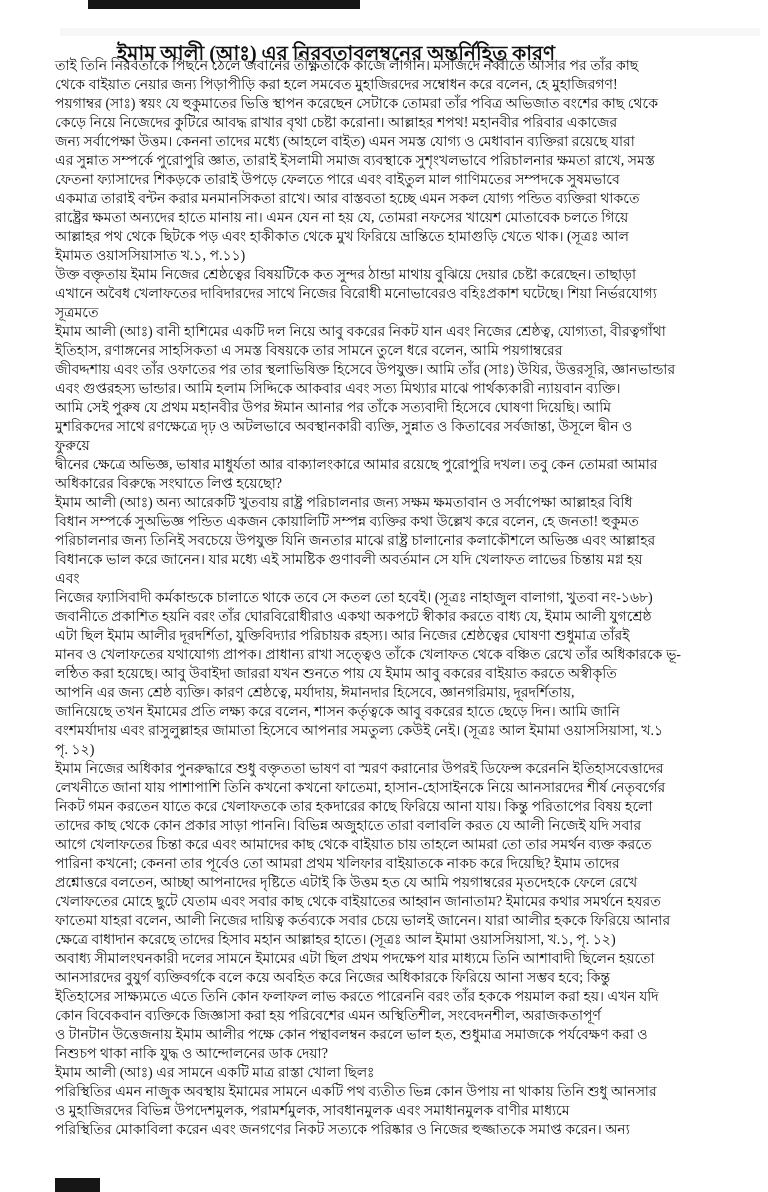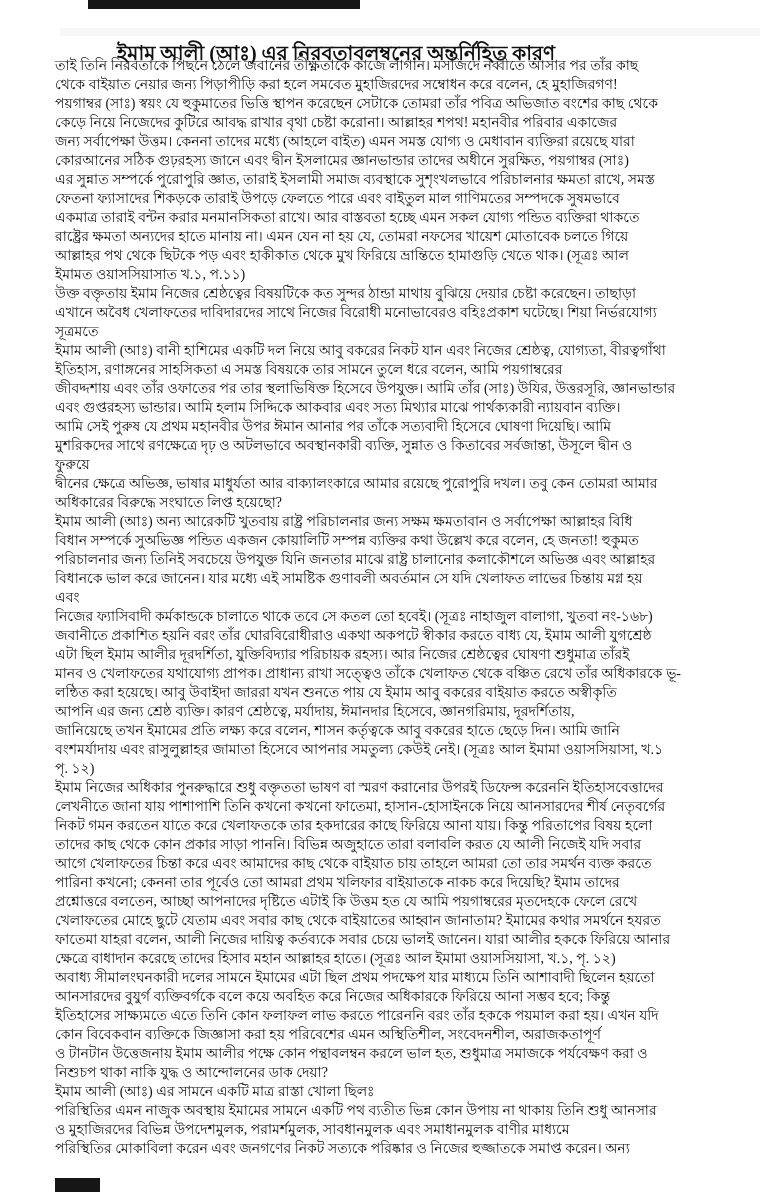--- a/index.html
+++ b/index.html
@@ -70,21 +70,20 @@
 <div class="scan-band"></div>
 
 <div class="doc-title">ইমাম আলী (আঃ) এর নিরবতাবলম্বনের অন্তর্নিহিত কারণ</div>
 
 <div class="doc-body">
     <div class="text-line">তাই তিনি নিরবতাকে পিছনে ঠেলে জবানের তীক্ষ্ণতাকে কাজে লাগান। মসজিদে নব্বীতে আসার পর তাঁর কাছ</div>
     <div class="text-line">থেকে বাইয়াত নেয়ার জন্য পিড়াপীড়ি করা হলে সমবেত মুহাজিরদের সম্বোধন করে বলেন, হে মুহাজিরগণ!</div>
     <div class="text-line">পয়গাম্বর (সাঃ) স্বয়ং যে হুকুমাতের ভিত্তি স্থাপন করেছেন সেটাকে তোমরা তাঁর পবিত্র অভিজাত বংশের কাছ থেকে</div>
     <div class="text-line">কেড়ে নিয়ে নিজেদের কুটিরে আবদ্ধ রাখার বৃথা চেষ্টা করোনা। আল্লাহর শপথ! মহানবীর পরিবার একাজের</div>
     <div class="text-line">জন্য সর্বাপেক্ষা উত্তম। কেননা তাদের মধ্যে (আহলে বাইত) এমন সমস্ত যোগ্য ও মেধাবান ব্যক্তিরা রয়েছে যারা</div>
-    <div class="text-line">কোরআনের সঠিক গুঢ়রহস্য জানে এবং দ্বীন ইসলামের জ্ঞানভান্ডার তাদের অধীনে সুরক্ষিত, পয়গাম্বর (সাঃ)</div>
     <div class="text-line">এর সুন্নাত সম্পর্কে পুরোপুরি জ্ঞাত, তারাই ইসলামী সমাজ ব্যবস্থাকে সুশৃংখলভাবে পরিচালনার ক্ষমতা রাখে, সমস্ত</div>
     <div class="text-line">ফেতনা ফ্যাসাদের শিকড়কে তারাই উপড়ে ফেলতে পারে এবং বাইতুল মাল গাণিমতের সম্পদকে সুষমভাবে</div>
     <div class="text-line">একমাত্র তারাই বন্টন করার মনমানসিকতা রাখে। আর বাস্তবতা হচ্ছে এমন সকল যোগ্য পন্ডিত ব্যক্তিরা থাকতে</div>
     <div class="text-line">রাষ্ট্রের ক্ষমতা অন্যদের হাতে মানায় না। এমন যেন না হয় যে, তোমরা নফসের খায়েশ মোতাবেক চলতে গিয়ে</div>
     <div class="text-line">আল্লাহর পথ থেকে ছিটকে পড় এবং হাকীকাত থেকে মুখ ফিরিয়ে ভ্রান্তিতে হামাগুড়ি খেতে থাক। (সূত্রঃ আল</div>
     <div class="text-line">ইমামত ওয়াসসিয়াসাত খ.১, প.১১)</div>
     <div class="text-line">উক্ত বক্তৃতায় ইমাম নিজের শ্রেষ্ঠত্বের বিষয়টিকে কত সুন্দর ঠান্ডা মাথায় বুঝিয়ে দেয়ার চেষ্টা করেছেন। তাছাড়া</div>
     <div class="text-line">এখানে অবৈধ খেলাফতের দাবিদারদের সাথে নিজের বিরোধী মনোভাবেরও বহিঃপ্রকাশ ঘটেছে। শিয়া নির্ভরযোগ্য</div>
     <div class="text-line">সূত্রমতে</div>
     <div class="text-line">ইমাম আলী (আঃ) বানী হাশিমের একটি দল নিয়ে আবু বকরের নিকট যান এবং নিজের শ্রেষ্ঠত্ব, যোগ্যতা, বীরত্বগাঁথা</div>

